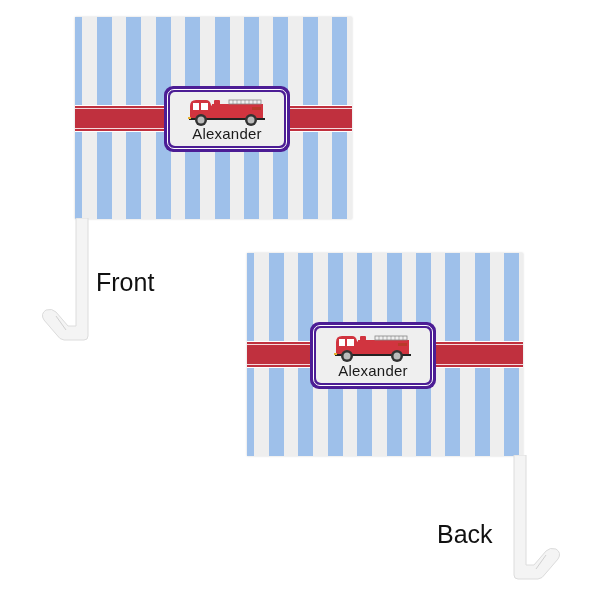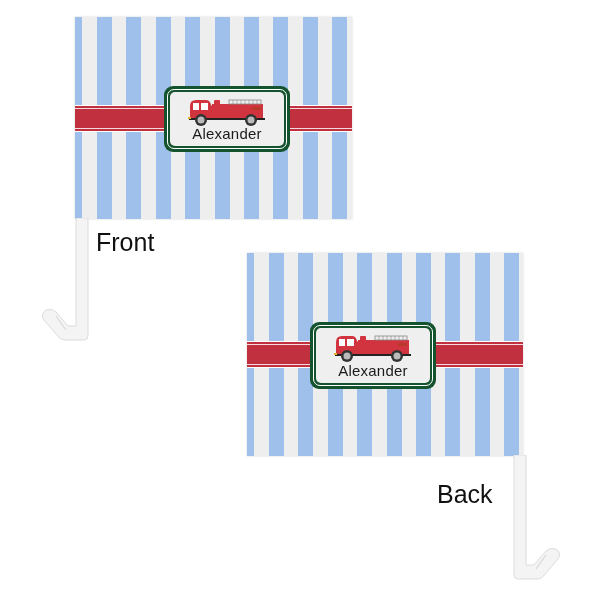--- a/index.html
+++ b/index.html
@@ -21,21 +21,21 @@
     box-sizing: border-box;
   }
   .band::before, .band::after {
     content: ""; position: absolute; left: 0; right: 0; height: 2px; background: #c0303e;
   }
   .band-inner-top { position: absolute; left: 0; right: 0; top: 2px; height: 1px; background: #f4d9dc; }
   .band-inner-bot { position: absolute; left: 0; right: 0; bottom: 2px; height: 1px; background: #f4d9dc; }
 
   .emblem {
     position: absolute;
-    background: #14532d;
+    background: #4c1d95;
     border-radius: 9px;
     box-sizing: border-box;
     padding: 3px;
   }
   .emblem-ring {
     width: 100%; height: 100%;
     box-sizing: border-box;
     border: 1.5px solid #ffffff;
     border-radius: 7px;
     padding: 2px;
@@ -55,20 +55,21 @@
     color: #1a1a1a;
     letter-spacing: 0.2px;
   }
 
   .pole { position: absolute; }
 
   .label {
     position: absolute;
     font-size: 25px;
     color: #111111;
+    margin-top: 40px;
   }
 </style>
 </head>
 <body>
 
 <div class="flag" style="left:75px; top:17px; width:277px; height:202px;">
   <div class="stripes" style="background: repeating-linear-gradient(90deg, #9ec0ea 0px, #9ec0ea 7px, #eeeeee 7px, #eeeeee 22px, #9ec0ea 22px, #9ec0ea 22px), repeating-linear-gradient(90deg, #eeeeee 0, #eeeeee 0);
               background: linear-gradient(90deg, #9ec0ea 0 7px, #eeeeee 7px 22px, transparent 22px), repeating-linear-gradient(90deg, #9ec0ea 22px 37px, #eeeeee 37px 51.4px) ;"></div>
   <div class="band" style="top:88px; height:27px;">
     <div class="band-inner-top"></div>

